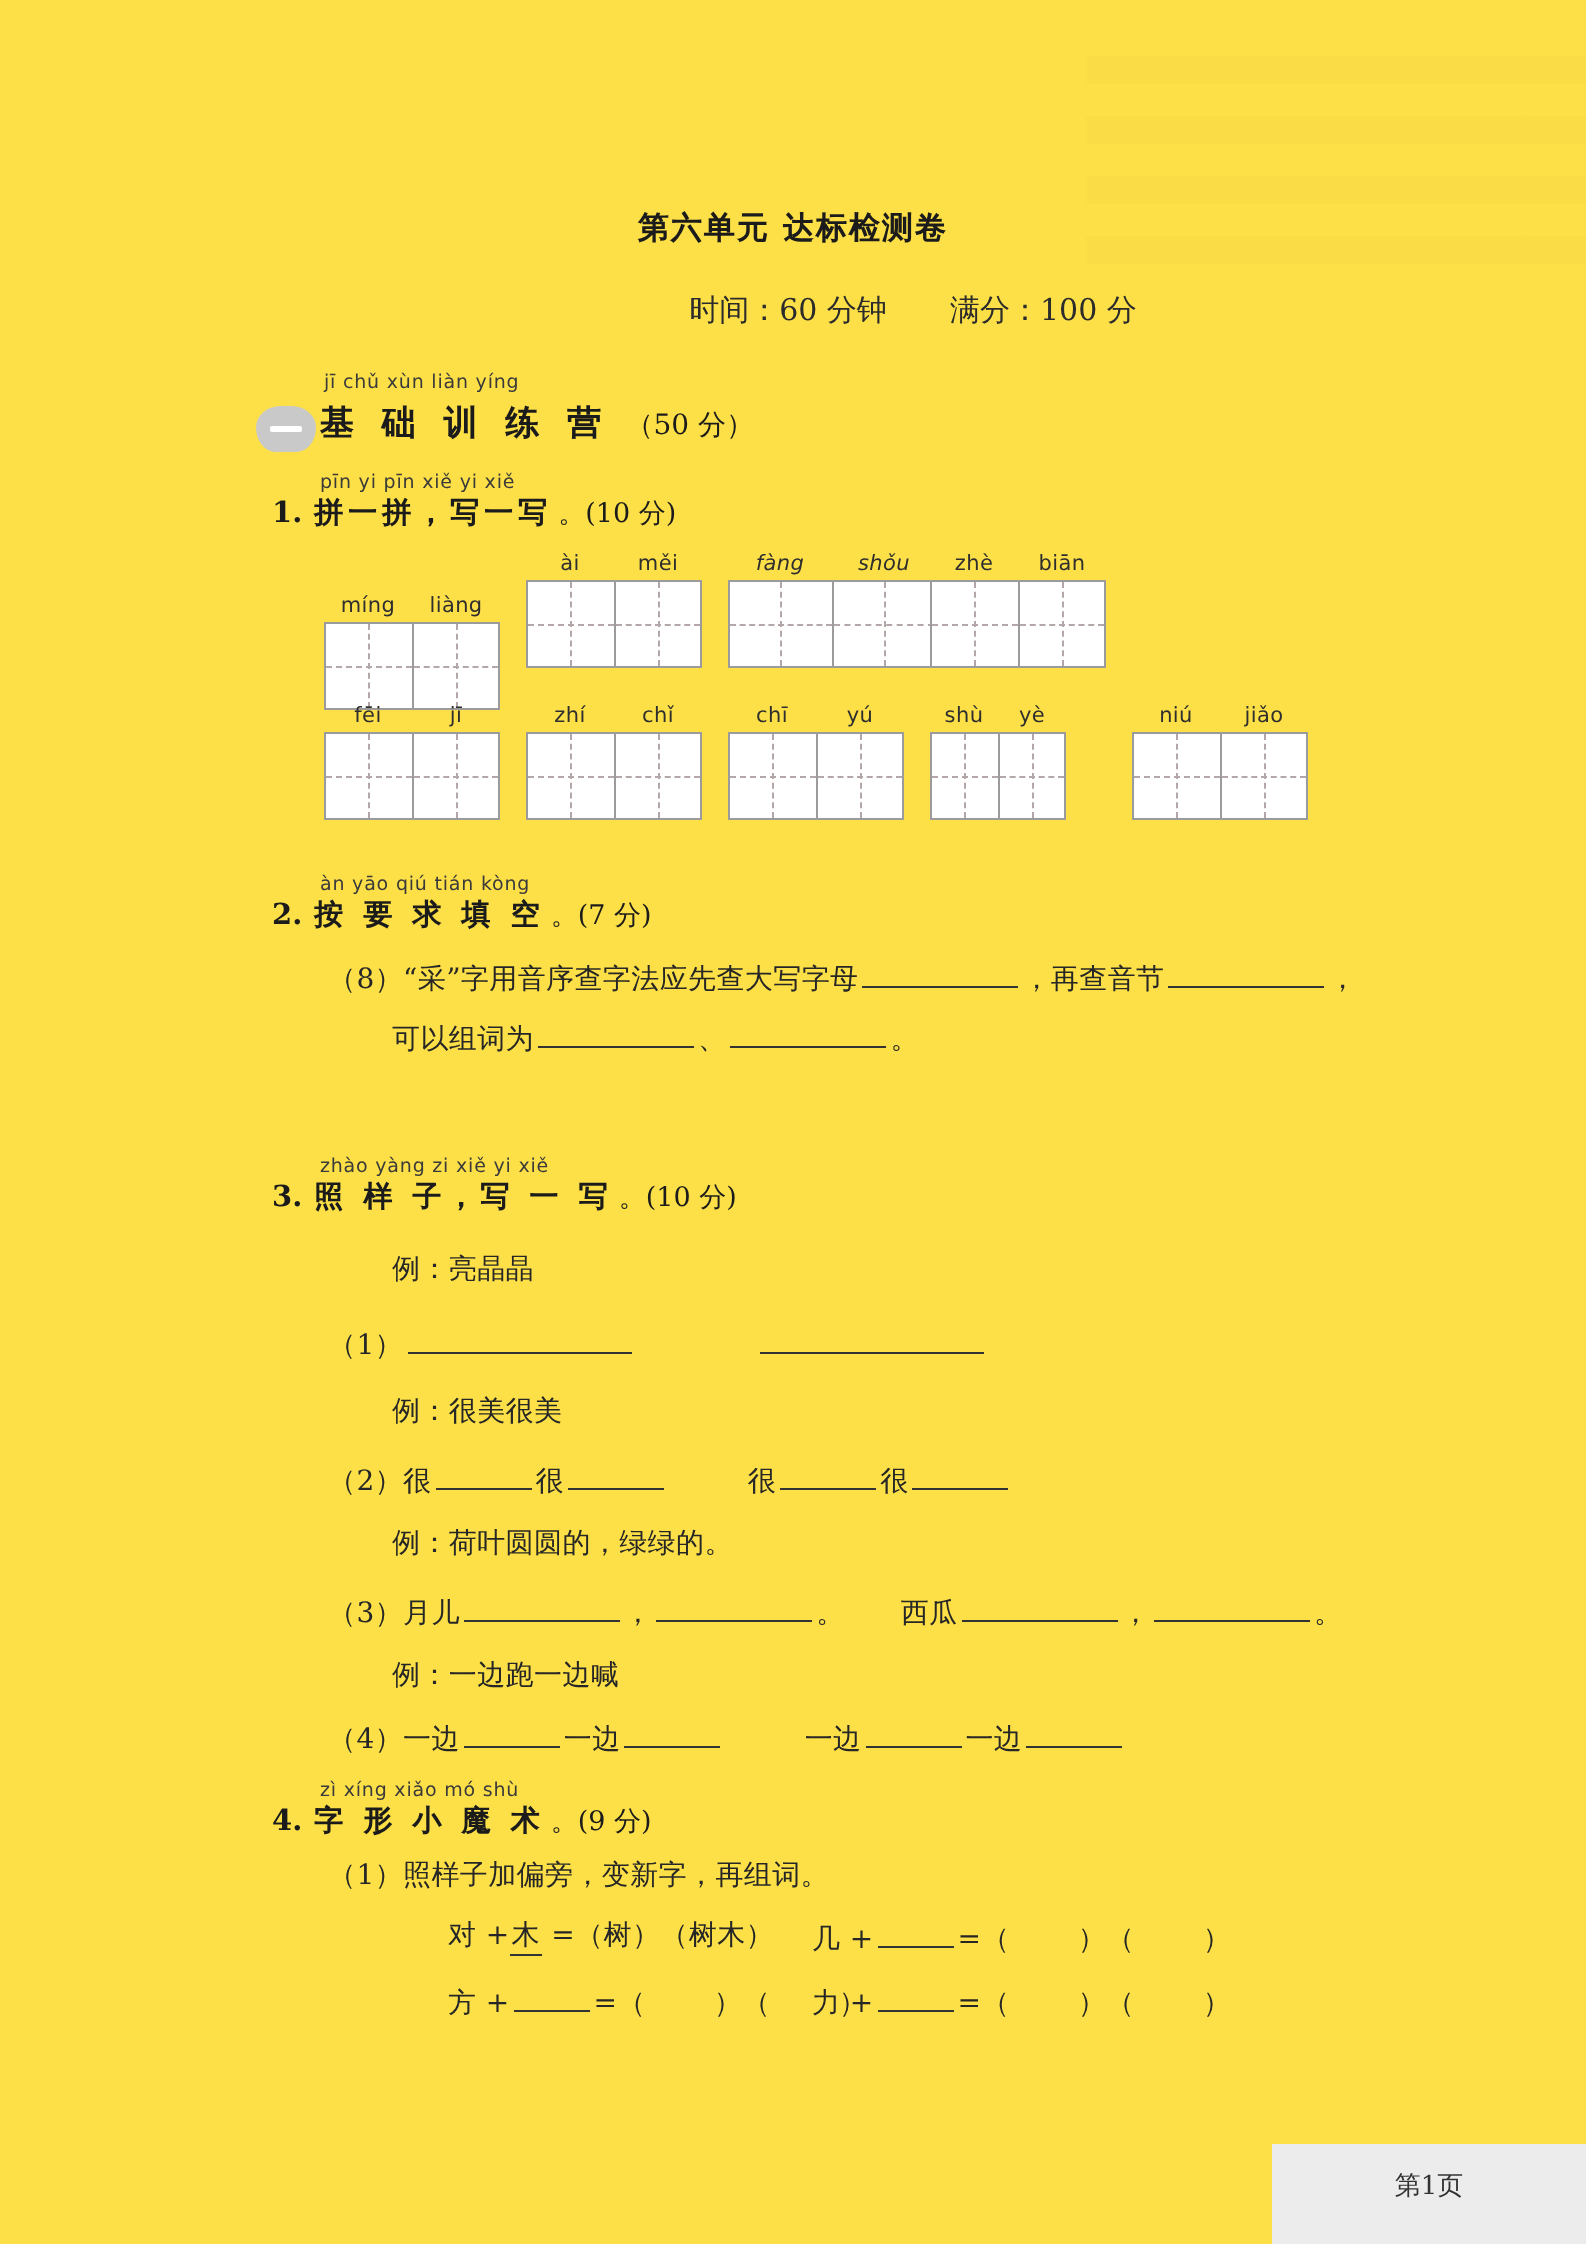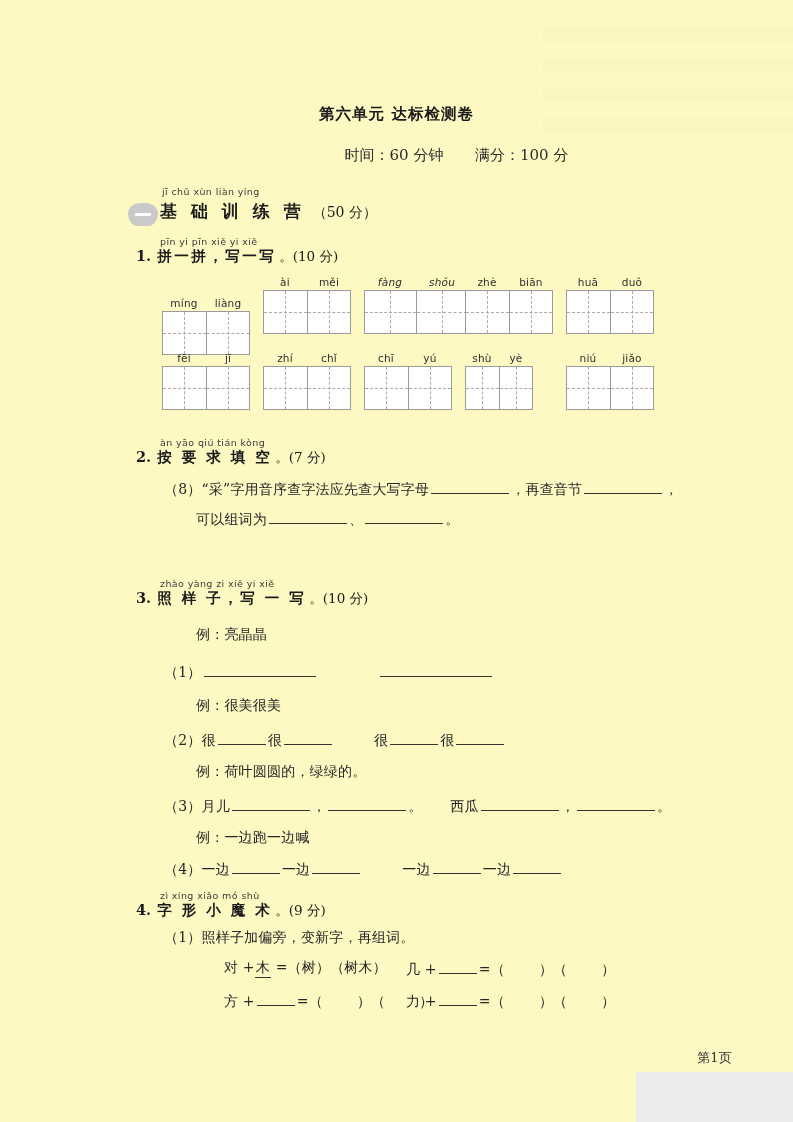--- a/index.html
+++ b/index.html
@@ -12,21 +12,21 @@
     height: 1122px;
     position: relative;
     font-family: "DejaVu Sans", sans-serif;
     color: #222;
     overflow: hidden;
   }
 
   .page {
     position: absolute;
     inset: 0;
-    background: #fef9c3;
+    background: #fde047;
   }
 
   
   .watermark {
     position: absolute;
     top: 28px;
     right: 0;
     width: 250px;
     height: 120px;
     background: repeating-linear-gradient(
@@ -222,21 +222,21 @@
     position: absolute;
     left: 636px;
     top: 1072px;
     width: 157px;
     height: 50px;
     background: #ececec;
   }
   .footer-text {
     position: absolute;
     left: 636px;
-    top: 1049px;
+    top: 1084px;
     width: 157px;
     text-align: center;
     font-family: "DejaVu Serif", serif;
     font-size: 13px;
     color: #333;
   }
 </style>
 </head>
 <body>
 
@@ -296,30 +296,20 @@
   <div class="grid-group" style="left:465px; top:276px; width:88px;">
     <div class="grid-pinyin">
       <span>zhè</span>
       <span>biān</span>
     </div>
     <div class="tzg">
         <div class="cell"></div>
         <div class="cell"></div>
       </div>
   </div>
-  <div class="grid-group" style="left:566px; top:276px; width:88px;">
-    <div class="grid-pinyin">
-      <span>huā</span>
-      <span>duǒ</span>
-    </div>
-    <div class="tzg">
-        <div class="cell"></div>
-        <div class="cell"></div>
-      </div>
-  </div>
 
   <div class="grid-group" style="left:162px; top:352px; width:88px;">
     <div class="grid-pinyin">
       <span>fēi</span>
       <span>jī</span>
     </div>
     <div class="tzg">
         <div class="cell"></div>
         <div class="cell"></div>
       </div>

